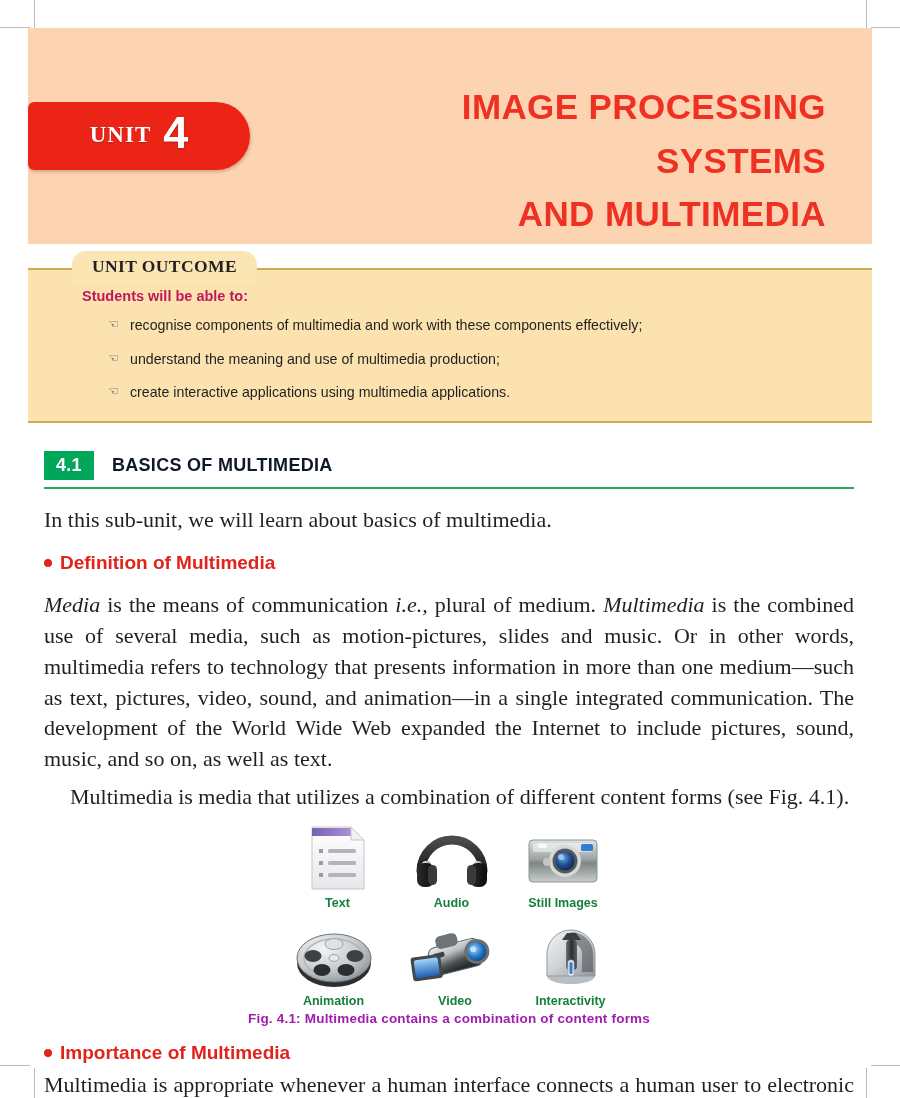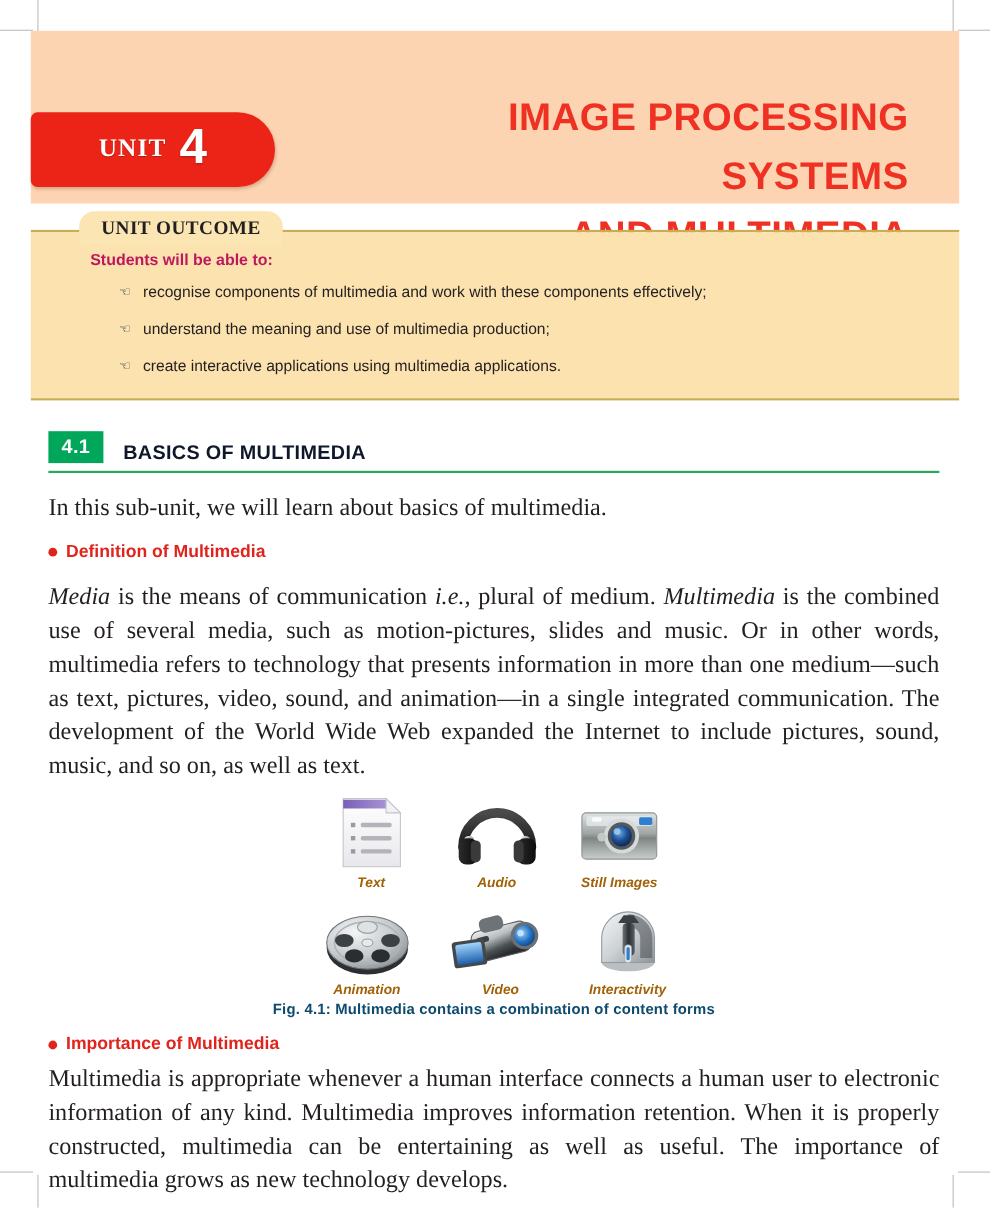--- a/index.html
+++ b/index.html
@@ -29,21 +29,21 @@
     position: absolute;
     left: 28px;
     top: 28px;
     width: 844px;
     height: 1022px;
   }
 
   
   .unit-banner {
     position: relative;
-    height: 157px;
+    height: 216px;
     background: #fcd4b2;
     overflow: visible;
   }
   .unit-badge {
     position: absolute;
     left: 0px;
     top: 74px;
     width: 222px;
     height: 68px;
     background: #ec2418;
@@ -150,21 +150,21 @@
     display: inline-block;
   }
 
   
   .section {
     margin-top: 28px;
     padding: 0 18px 0 16px;
   }
   .sec-head {
     display: flex;
-    align-items: flex-end;
+    align-items: flex-start;
     position: relative;
   }
   .sec-num {
     background: #00a65a;
     color: #ffffff;
     font-family: "Liberation Sans", sans-serif;
     font-weight: 700;
     font-size: 18px;
     padding: 4px 12px 5px 12px;
     line-height: 1.15;
@@ -193,21 +193,21 @@
     text-align: justify;
     margin: 16px 0 0 0;
     color: #231f20;
   }
   .body-p.indent { text-indent: 26px; margin-top: 7px; }
   .body-p i { font-style: italic; }
 
   .sub-head {
     font-family: "Liberation Sans", sans-serif;
     font-weight: 700;
-    font-size: 16px;
+    font-size: 19px;
     color: #e0231b;
     margin: 16px 0 4px 0;
     display: flex;
     align-items: center;
     gap: 8px;
   }
   .sub-head .dot {
     width: 8px;
     height: 8px;
     border-radius: 50%;
@@ -230,31 +230,30 @@
   .fig-art {
     height: 68px;
     display: flex;
     align-items: flex-end;
     justify-content: center;
   }
   .fig-label {
     font-family: "Liberation Sans", sans-serif;
     font-weight: 700;
     font-size: 12.5px;
-    color: #a16207;
+    color: #15803d;
     margin-top: 5px;
-    font-style: italic;
   }
   .fig-caption {
     text-align: center;
     font-family: "Liberation Sans", sans-serif;
     font-weight: 700;
     font-size: 13.5px;
     letter-spacing: .2px;
-    color: #0c4a6e;
+    color: #a21caf;
     margin-top: 3px;
   }
 
   
   .footer {
     position: absolute;
     left: 16px;
     right: 18px;
     bottom: 10px;
     display: flex;
@@ -332,20 +331,21 @@
     </div>
     <div class="sec-underline"></div>
 
     <p class="body-p">In this sub-unit, we will learn about basics of multimedia.</p>
 
     <div class="sub-head">
       <span class="dot"></span>
       <span>Definition of Multimedia</span>
     </div>
     <p class="body-p" id="def-para-1"><i>Media</i><span> is the means of communication </span><i>i.e.,</i><span> plural of medium. </span><i>Multimedia</i><span> is the combined use of several media, such as motion-pictures, slides and music. Or in other words, multimedia refers to technology that presents information in more than one medium—such as text, pictures, video, sound, and animation—in a single integrated communication. The development of the World Wide Web expanded the Internet to include pictures, sound, music, and so on, as well as text.</span></p>
+    <p class="body-p indent">Multimedia is media that utilizes a combination of different content forms (see Fig. 4.1).</p>
 
     <div class="figure">
 
       <div class="fig-row">
 
         <div class="fig-item" style="width:123px;">
           <div class="fig-art">
             <svg width="60" height="66" viewBox="0 0 60 66">
               <defs>
                 <linearGradient id="docg" x1="0" y1="0" x2="0" y2="1">

